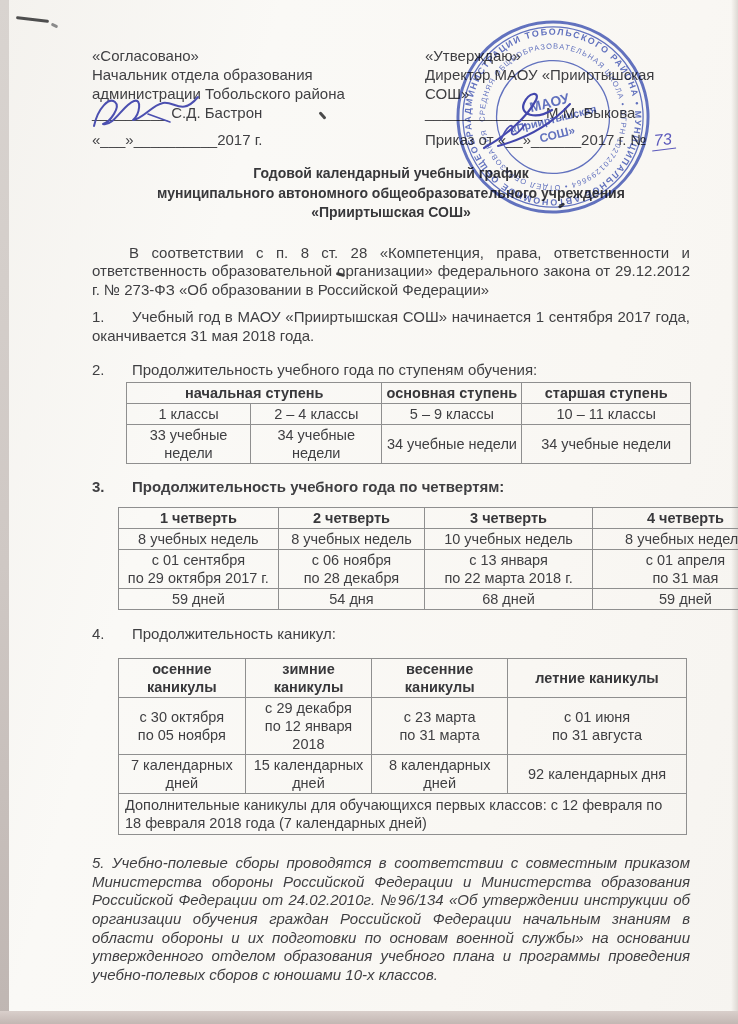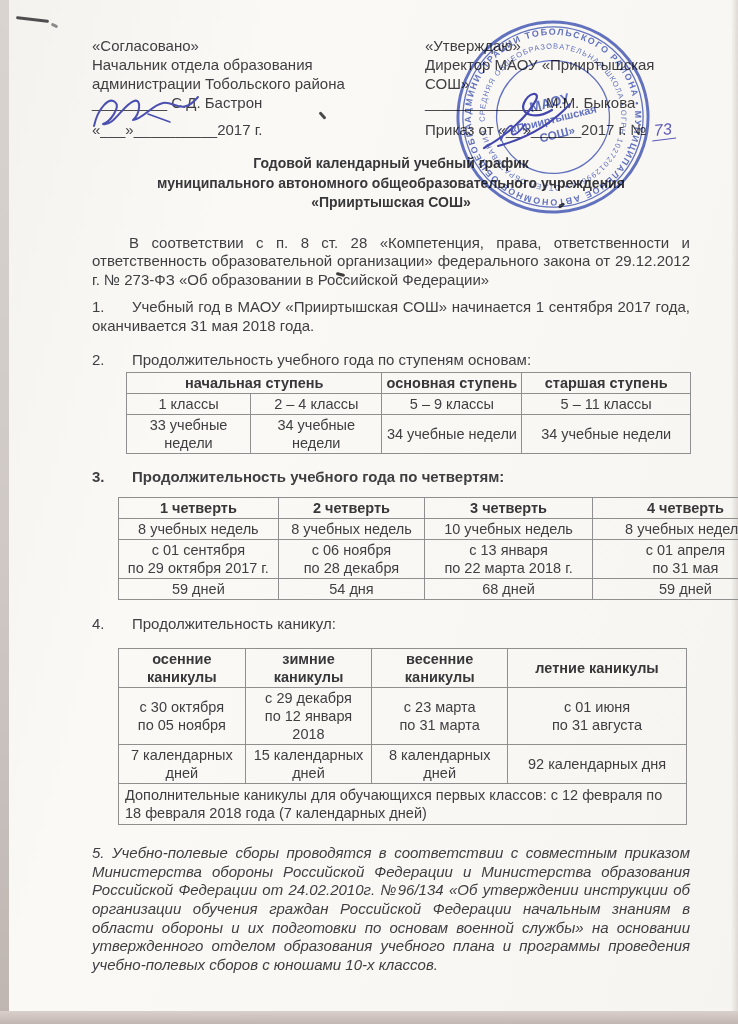--- a/index.html
+++ b/index.html
@@ -19,21 +19,21 @@
     transform:rotate(7deg);border-radius:2px;}
   .pen-fleck{position:absolute;left:51px;top:24px;width:7px;height:3px;background:#8a8a8a;
     transform:rotate(25deg);border-radius:2px;}
   .pen-comma{position:absolute;left:318px;top:114px;width:9px;height:3px;background:#4a4a4a;
     transform:rotate(48deg);border-radius:2px;}
   .pen-mark-intro{position:absolute;left:336px;top:273px;width:9px;height:3px;background:#3e3e3e;
     transform:rotate(14deg);border-radius:2px;}
   .pen-speck{position:absolute;left:558px;top:204px;width:7px;height:3px;background:#4a4a4a;
     transform:rotate(-35deg);border-radius:2px;}
 
-  .sheet{position:absolute;left:92px;top:36px;width:598px;font-size:15px;line-height:19px;}
+  .sheet{position:absolute;left:92px;top:46px;width:598px;font-size:15px;line-height:19px;}
 
   
   .hdr{display:flex;}
   .hcol-l{width:333px;}
   .hcol-r{flex:1;}
   .hline{white-space:nowrap;}
   .spacer8{height:8px;}
   .hand{color:#5b58bb;font-style:italic;display:inline-block;transform:rotate(-7deg);
     border-bottom:1.5px solid #5b58bb;padding:0 3px;font-size:16px;}
 
@@ -111,40 +111,40 @@
     <div class="title">
       <div>Годовой календарный учебный график</div>
       <div>муниципального автономного общеобразовательного учреждения</div>
       <div>«Прииртышская СОШ»</div>
     </div>
 
     <p class="intro">В соответствии с п. 8 ст. 28 «Компетенция, права, ответственности и ответственность образовательной организации» федерального закона от 29.12.2012 г. № 273-ФЗ «Об образовании в Российской Федерации»</p>
 
     <p class="num-item mt-i1"><span class="num">1.</span><span>Учебный год в МАОУ «Прииртышская СОШ» начинается 1 сентября 2017 года, оканчивается 31 мая 2018 года.</span></p>
 
-    <p class="num-item mt-i2"><span class="num">2.</span><span>Продолжительность учебного года по ступеням основам:</span></p>
+    <p class="num-item mt-i2"><span class="num">2.</span><span>Продолжительность учебного года по ступеням обучения:</span></p>
 
     <table class="t-stages">
       <colgroup>
           <col style="width:22%">
           <col style="width:23.3%">
           <col style="width:24.8%">
           <col style="width:29.9%">
         </colgroup>
       <tbody>
           <tr class="th-row">
         <td colspan="2">начальная ступень</td>
         <td>основная ступень</td>
         <td>старшая ступень</td>
       </tr>
       <tr>
         <td>1 классы</td>
         <td>2 – 4 классы</td>
         <td>5 – 9 классы</td>
-        <td>5 – 11 классы</td>
+        <td>10 – 11 классы</td>
       </tr>
       <tr>
         <td>33 учебные недели</td>
         <td>34 учебные недели</td>
         <td>34 учебные недели</td>
         <td>34 учебные недели</td>
       </tr>
     </tbody>
       </table>
 

